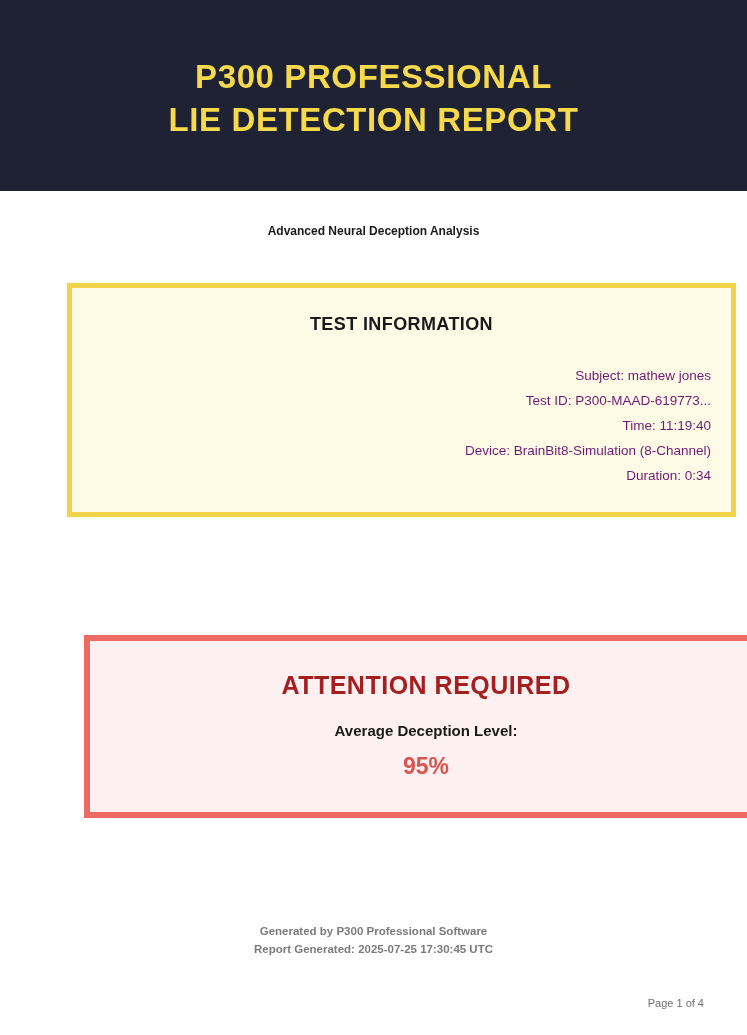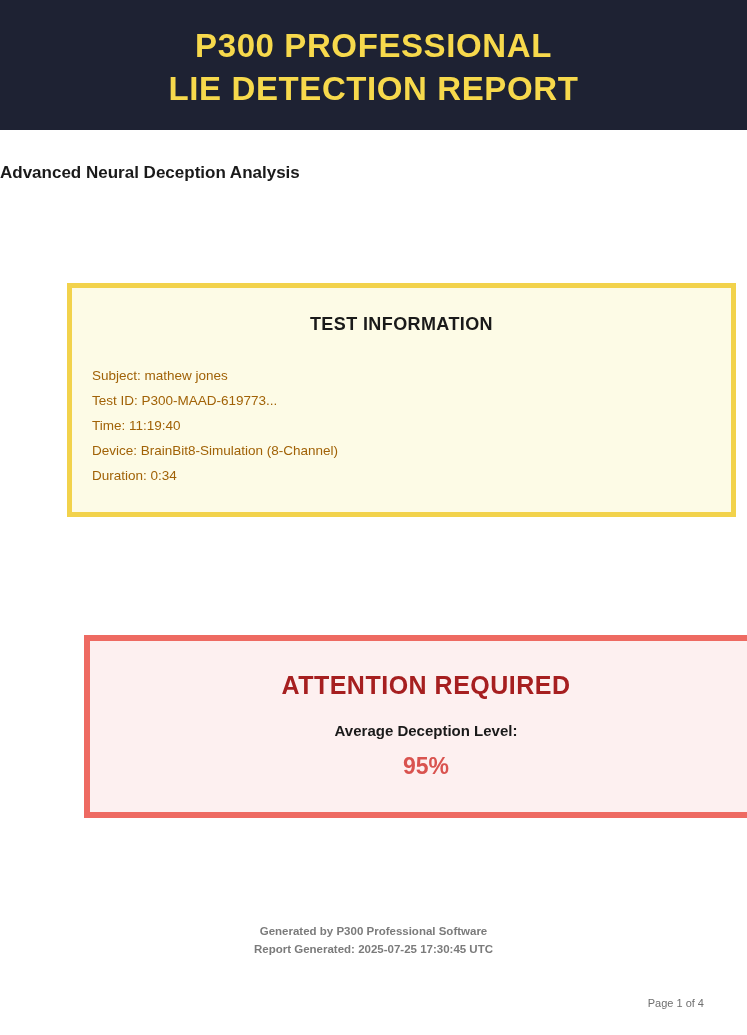--- a/index.html
+++ b/index.html
@@ -12,40 +12,41 @@
     height: 1035px;
     font-family: "Liberation Sans", sans-serif;
     color: #1a1a1a;
     position: relative;
     overflow: hidden;
   }
 
   
   .header-band {
     background: #1e2233;
-    height: 130px;
+    height: 191px;
     display: flex;
     flex-direction: column;
     align-items: center;
     justify-content: center;
     padding-top: 4px;
     box-sizing: border-box;
   }
   .title-line {
     color: #f7d94c;
     font-size: 33px;
     font-weight: bold;
     letter-spacing: 0.6px;
     line-height: 43px;
     text-align: center;
   }
 
   
   .subtitle {
-    font-size: 17px;
+    text-align: center;
+    font-size: 12px;
     font-weight: bold;
     color: #1a1a1a;
     margin-top: 33px;
   }
 
   
   .info-box {
     position: absolute;
     left: 67px;
     top: 283px;
@@ -56,24 +57,24 @@
     padding: 26px 20px 24px 20px;
   }
   .info-title {
     text-align: center;
     font-size: 18px;
     font-weight: bold;
     letter-spacing: 0.4px;
     margin-bottom: 28px;
   }
   .info-line {
-    text-align: left;
+    text-align: right;
     font-size: 13.5px;
     line-height: 25px;
-    color: #a16207;
+    color: #701a75;
   }
 
   
   .alert-box {
     position: absolute;
     left: 84px;
     top: 635px;
     width: 684px;
     box-sizing: border-box;
     border: 6px solid #ee6a62;

